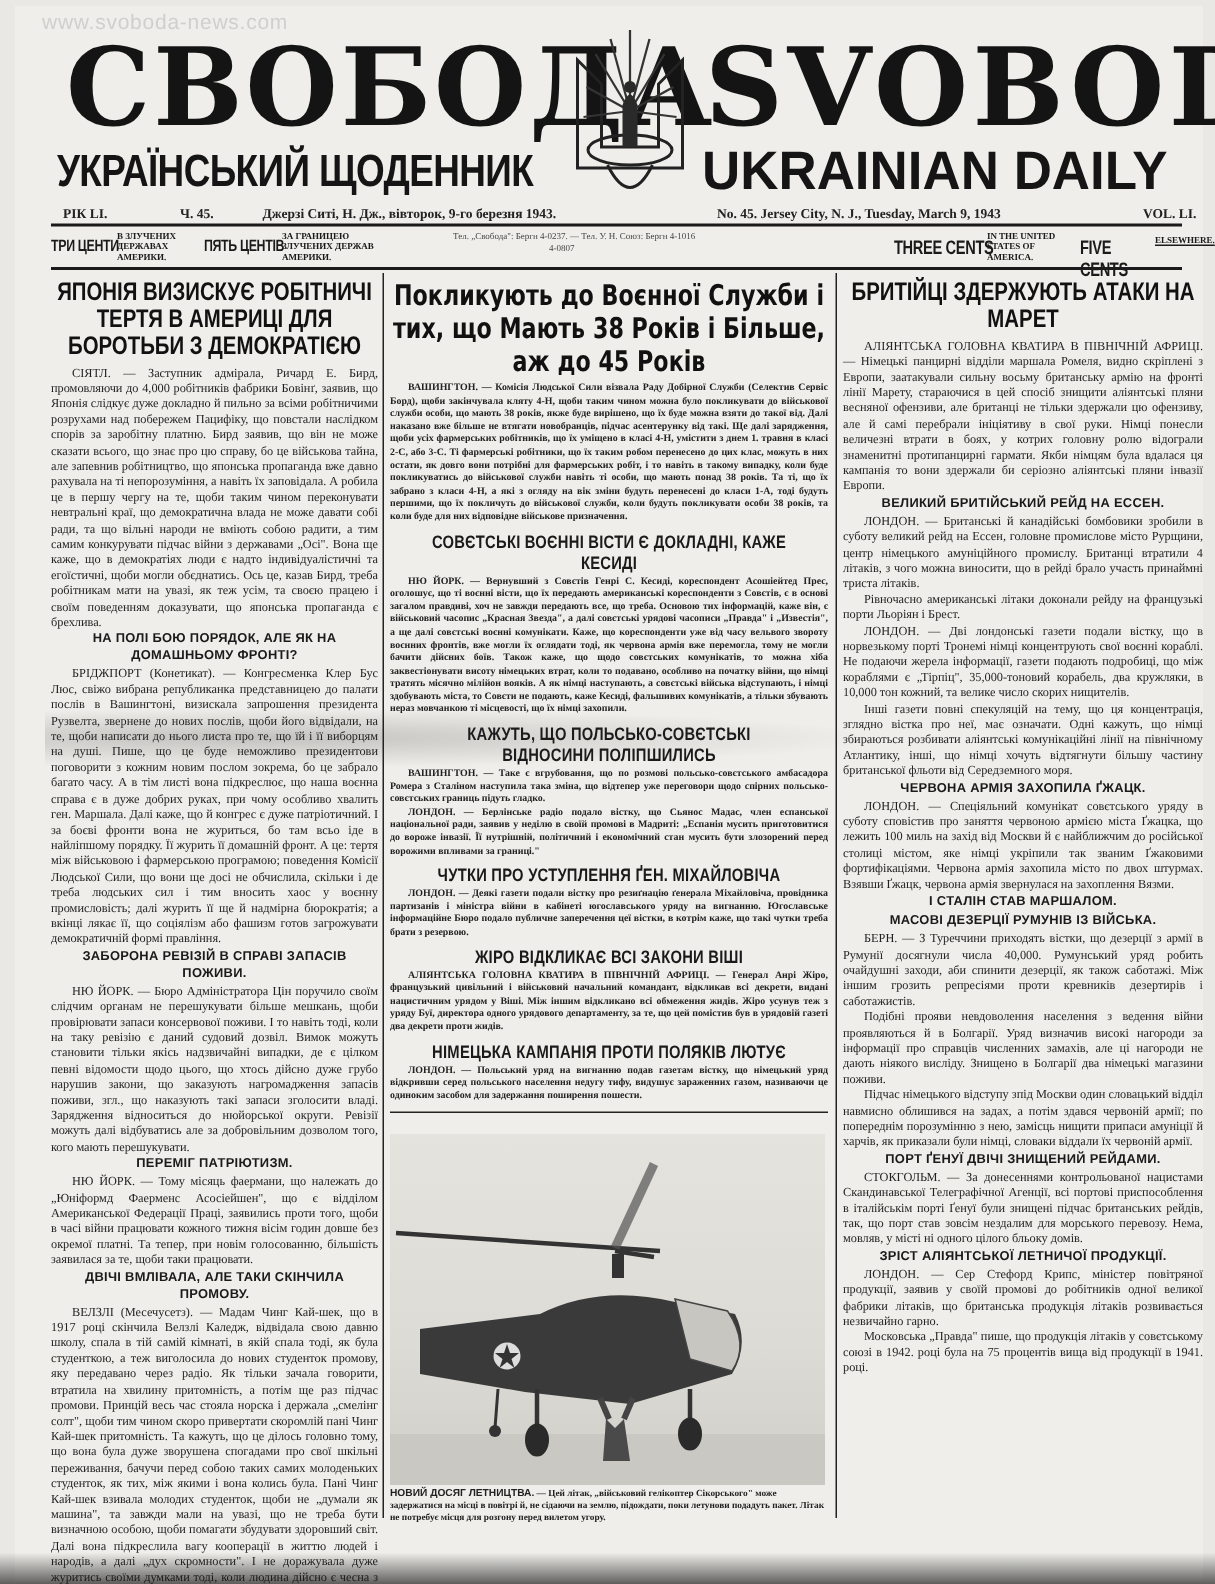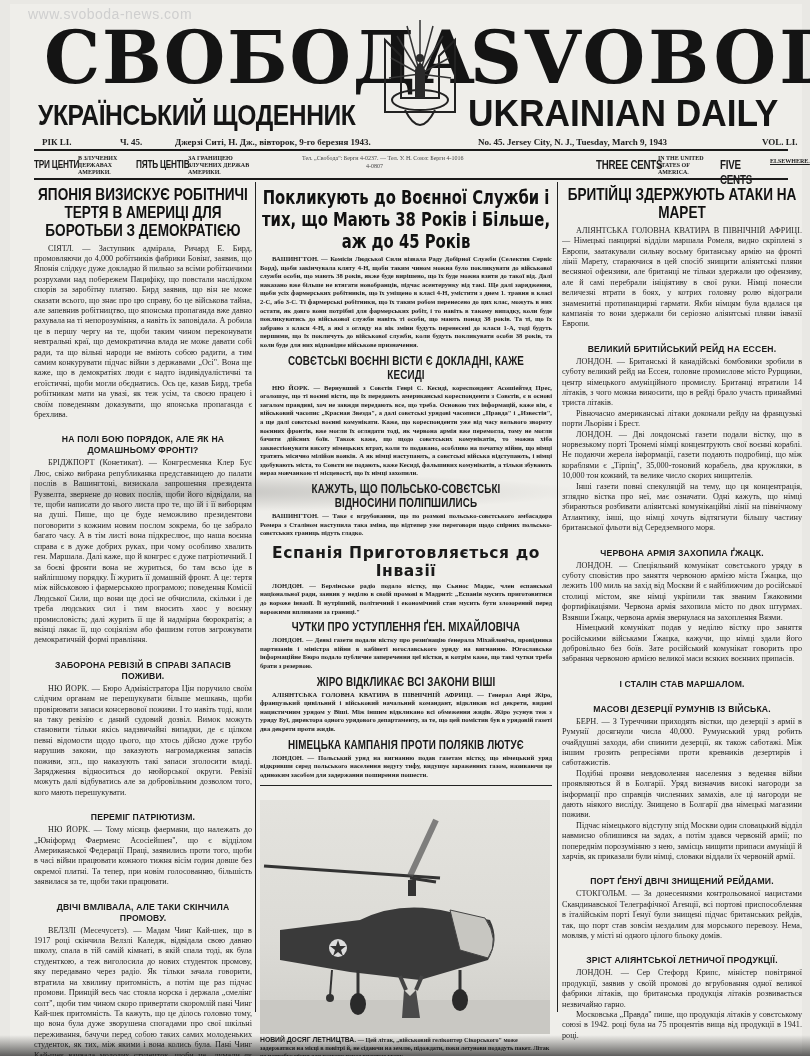--- a/index.html
+++ b/index.html
@@ -56,21 +56,21 @@
   }
   .body-text {
     font-size: 8.2px; line-height: 10.4px; text-align: justify; color: #1f1f1f;
     text-indent: 14px;
   }
   .body-small {
     font-size: 6.6px; line-height: 8.6px; text-align: justify; color: #222; font-weight: bold;
     text-indent: 12px;
   }
   .subhead {
-    font-size: 8.6px; font-weight: bold; text-align: center; line-height: 11px; margin: 14px 0 2px;
+    font-size: 8.6px; font-weight: bold; text-align: center; line-height: 11px; margin: 0 0 2px;
     font-family: "Liberation Sans", sans-serif; letter-spacing: 0.2px;
   }
   .mid-subhead {
     font-family: "Liberation Sans", sans-serif; font-weight: bold; text-align: center;
     font-size: 12px; line-height: 14px; margin: 4px 0 2px; letter-spacing: 0.2px;
     transform: scaleX(0.82);
   }
   .spain {
     font-family: "DejaVu Sans", sans-serif; font-weight: bold; font-size: 15.5px;
     text-align: center; margin: 6px 0 2px; letter-spacing: 0.6px;
@@ -161,21 +161,20 @@
     <p class="body-text">ВЕЛЗЛІ (Месечусетз). — Мадам Чинг Кай-шек, що в 1917 році скінчила Велзлі Каледж, відвідала свою давню школу, спала в тій самій кімнаті, в якій спала тоді, як була студенткою, а теж виголосила до нових студенток промову, яку передавано через радіо. Як тільки зачала говорити, втратила на хвилину притомність, а потім ще раз підчас промови. Принцій весь час стояла норска і держала „смелінг солт", щоби тим чином скоро привертати скоромлій пані Чинг Кай-шек притомність. Та кажуть, що це ділось головно тому, що вона була дуже зворушена спогадами про свої шкільні переживання, бачучи перед собою таких самих молоденьких студенток, як тих, між якими і вона колись була. Пані Чинг Кай-шек взивала молодих студенток, щоби не „думали як машина", та завжди мали на увазі, що не треба бути визначною особою, щоби помагати збудувати здоровший світ. Далі вона підкреслила вагу кооперації в життю людей і народів, а далі „дух скромности". І не доражувала дуже журитись своїми думками тоді, коли людина дійсно є чесна з самим собою.</p>
   </div>
 
   <div class="col col-mid">
     <div class="h-cond" style="font-size:19px; font-family:'DejaVu Sans', sans-serif; transform:scaleX(0.78); transform-origin:center; width:370px; margin-left:-39px; line-height:22px;">Покликують до Воєнної Служби і тих, що Мають 38 Років і Більше, аж до 45 Років</div>
     <p class="body-small" style="margin-top:3px;">ВАШИНГТОН. — Комісія Людської Сили візвала Раду Добірної Служби (Селектив Сервіс Борд), щоби закінчувала кляту 4-Н, щоби таким чином можна було покликувати до військової служби особи, що мають 38 років, якже буде вирішено, що їх буде можна взяти до такої від. Далі наказано вже більше не втягати новобранців, підчас асентерунку від такі. Ще далі зарядження, щоби усіх фармерських робітників, що їх уміщено в класі 4-Н, умістити з днем 1. травня в класі 2-С, або 3-С. Ті фармерські робітники, що їх таким робом перенесено до цих клас, можуть в них остати, як довго вони потрібні для фармерських робіт, і то навіть в такому випадку, коли буде покликуватись до військової служби навіть ті особи, що мають понад 38 років. Та ті, що їх забрано з класи 4-Н, а які з огляду на вік зміни будуть перенесені до класи 1-А, тоді будуть першими, що їх покличуть до військової служби, коли будуть покликувати особи 38 років, та коли буде для них відповідне військове призначення.</p>
     <div class="mid-subhead">СОВЄТСЬКІ ВОЄННІ ВІСТИ Є ДОКЛАДНІ, КАЖЕ КЕСИДІ</div>
     <p class="body-small">НЮ ЙОРК. — Вернувший з Совєтів Генрі С. Кесиді, кореспондент Асошіейтед Прес, оголошує, що ті воєнні вісти, що їх передають американські кореспонденти з Совєтів, є в основі загалом правдиві, хоч не завжди передають все, що треба. Основою тих інформацій, каже він, є військовий часопис „Красная Звезда", а далі совєтські урядові часописи „Правда" і „Известія", а ще далі совєтські воєнні комунікати. Каже, що кореспонденти уже від часу вельвого звороту воєнних фронтів, вже могли їх оглядати тоді, як червона армія вже перемогла, тому не могли бачити дійсних боїв. Також каже, що щодо совєтських комунікатів, то можна хіба заквестіонувати висоту німецьких втрат, коли то подавано, особливо на початку війни, що німці тратять місячно мілійон вояків. А як німці наступають, а совєтські війська відступають, і німці здобувають міста, то Совєти не подають, каже Кесиді, фальшивих комунікатів, а тільки збувають нераз мовчанкою ті місцевості, що їх німці захопили.</p>
     <div class="mid-subhead">КАЖУТЬ, ЩО ПОЛЬСЬКО-СОВЄТСЬКІ ВІДНОСИНИ ПОЛІПШИЛИСЬ</div>
     <p class="body-small">ВАШИНГТОН. — Таке є вгрубовання, що по розмові польсько-совєтського амбасадора Ромера з Сталіном наступила така зміна, що відтепер уже переговори щодо спірних польсько-совєтських границь підуть гладко.</p>
-    <div class="spain">Еспанія Приготовляється до Інвазії</div>
     <p class="body-small">ЛОНДОН. — Берлінське радіо подало вістку, що Сьянос Мадас, член еспанської національної ради, заявив у неділю в своїй промові в Мадриті: „Еспанія мусить приготовитися до вороже інвазії. Її нутрішній, політичний і економічний стан мусить бути злозорений перед ворожими впливами за границі."</p>
     <div class="mid-subhead">ЧУТКИ ПРО УСТУПЛЕННЯ ҐЕН. МІХАЙЛОВІЧА</div>
     <p class="body-small">ЛОНДОН. — Деякі газети подали вістку про резиґнацію ґенерала Міхайловіча, провідника партизанів і міністра війни в кабінеті югославського уряду на вигнанню. Югославське інформаційне Бюро подало публичне заперечення цеї вістки, в котрім каже, що такі чутки треба брати з резервою.</p>
     <div class="mid-subhead">ЖІРО ВІДКЛИКАЄ ВСІ ЗАКОНИ ВІШІ</div>
     <p class="body-small">АЛІЯНТСЬКА ГОЛОВНА КВАТИРА В ПІВНІЧНІЙ АФРИЦІ. — Генерал Анрі Жіро, французький цивільний і військовий начальний командант, відкликав всі декрети, видані нацистичним урядом у Віші. Між іншим відкликано всі обмеження жидів. Жіро усунув теж з уряду Буї, директора одного урядового департаменту, за те, що цей помістив був в урядовій газеті два декрети проти жидів.</p>
     <div class="mid-subhead">НІМЕЦЬКА КАМПАНІЯ ПРОТИ ПОЛЯКІВ ЛЮТУЄ</div>
     <p class="body-small">ЛОНДОН. — Польський уряд на вигнанню подав газетам вістку, що німецький уряд відкривши серед польського населення недугу тифу, виду­шує зараженних газом, називаючи це одиноким засобом для задержання поширення пошести.</p>
     <div class="hline" style="position:relative; margin-top:6px; width:292px;"></div>
 
     <div class="photo">
@@ -203,34 +202,33 @@
     <div class="caption">
       <b>НОВИЙ ДОСЯГ ЛЕТНИЦТВА.</b>
       <span>— Цей літак, „військовий гелікоптер Сікорського" може задержатися на місці в повітрі й, не сідаючи на землю, підождати, поки летунови подадуть пакет. Літак не потребує місця для розгону перед вилетом угору.</span>
     </div>
   </div>
 
   <div class="col col-right">
     <div class="h-cond" style="font-size:17px; transform:scaleX(0.8); transform-origin:center; width:290px; margin-left:-25px;">БРИТІЙЦІ ЗДЕРЖУЮТЬ АТАКИ НА МАРЕТ</div>
     <p class="body-text" style="margin-top:4px;">АЛІЯНТСЬКА ГОЛОВНА КВАТИРА В ПІВНІЧНІЙ АФРИЦІ. — Німецькі панцирні відділи маршала Ромеля, видно скріплені з Европи, заатакували сильну восьму британську армію на фронті лінії Марету, стараючися в цей спосіб знищити аліянтські пляни весняної офензиви, але британці не тільки здержали цю офензиву, але й самі перебрали ініціятиву в свої руки. Німці понесли величезні втрати в боях, у котрих головну ролю відограли знаменитні протипанцирні гармати. Якби німцям була вдалася ця кампанія то вони здержали би серіозно аліянтські пляни інвазії Европи.</p>
     <div class="subhead">ВЕЛИКИЙ БРИТІЙСЬКИЙ РЕЙД НА ЕССЕН.</div>
-    <p class="body-text">ЛОНДОН. — Британські й канадійські бомбовики зробили в суботу великий рейд на Ессен, головне промислове місто Рурщини, центр німецького амуніційного промислу. Британці втратили 14 літаків, з чого можна виносити, що в рейді брало участь принаймні триста літаків.</p>
+    <p class="body-text">ЛОНДОН. — Британські й канадійські бомбовики зробили в суботу великий рейд на Ессен, головне промислове місто Рурщини, центр німецького амуніційного промислу. Британці втратили 4 літаків, з чого можна виносити, що в рейді брало участь принаймні триста літаків.</p>
     <p class="body-text">Рівночасно американські літаки доконали рейду на французькі порти Льоріян і Брест.</p>
     <p class="body-text">ЛОНДОН. — Дві лондонські газети подали вістку, що в норвезькому порті Тронемі німці концентрують свої воєнні кораблі. Не подаючи жерела інформації, газети подають подробиці, що між кораблями є „Тірпіц", 35,000-тоновий корабель, два кружляки, в 10,000 тон кожний, та велике число скорих нищителів.</p>
     <p class="body-text">Інші газети повні спекуляцій на тему, що ця концентрація, зглядно вістка про неї, має означати. Одні кажуть, що німці збираються розбивати аліянтські комунікаційні лінії на північному Атлантику, інші, що німці хочуть відтягнути більшу частину британської фльоти від Середземного моря.</p>
     <div class="subhead">ЧЕРВОНА АРМІЯ ЗАХОПИЛА ҐЖАЦК.</div>
     <p class="body-text">ЛОНДОН. — Спеціяльний комунікат совєтського уряду в суботу сповістив про заняття червоною армією міста Ґжацка, що лежить 100 миль на захід від Москви й є найближчим до російської столиці містом, яке німці укріпили так званим Ґжаковими фортифікаціями. Червона армія захопила місто по двох штурмах. Взявши Ґжацк, червона армія звернулася на захоплення Вязми.</p>
-    <p class="body-text">Німецький комунікат подав у неділю вістку про заняття російськими військами Ґжацка, кажучи, що німці здали його добровільно без боїв. Зате російський комунікат говорить про забрання червоною армією великої маси всяких воєнних припасів.</p>
     <div class="subhead">І СТАЛІН СТАВ МАРШАЛОМ.</div>
     <div class="subhead">МАСОВІ ДЕЗЕРЦІЇ РУМУНІВ ІЗ ВІЙСЬКА.</div>
     <p class="body-text">БЕРН. — З Туреччини приходять вістки, що дезерції з армії в Румунії досягнули числа 40,000. Румунський уряд робить очайдушні заходи, аби спинити дезерції, як також саботажі. Між іншим грозить репресіями проти кревників дезертирів і саботажистів.</p>
     <p class="body-text">Подібні прояви невдоволення населення з ведення війни проявляються й в Болгарії. Уряд визначив високі нагороди за інформації про справців численних замахів, але ці нагороди не дають ніякого висліду. Знищено в Болгарії два німецькі магазини поживи.</p>
     <p class="body-text">Підчас німецького відступу зпід Москви один словацький відділ навмисно облишився на задах, а потім здався червоній армії; по попереднім порозумінню з нею, замісць нищити припаси амуніції й харчів, як приказали були німці, словаки віддали їх червоній армії.</p>
     <div class="subhead">ПОРТ ҐЕНУЇ ДВІЧІ ЗНИЩЕНИЙ РЕЙДАМИ.</div>
     <p class="body-text">СТОКГОЛЬМ. — За донесеннями контрольованої нацистами Скандинавської Телеграфічної Агенції, всі портові приспособлення в італійськім порті Ґенуї були знищені підчас британських рейдів, так, що порт став зовсім нездалим для морського перевозу. Нема, мовляв, у місті ні одного цілого бльоку домів.</p>
     <div class="subhead">ЗРІСТ АЛІЯНТСЬКОЇ ЛЕТНИЧОЇ ПРОДУКЦІЇ.</div>
-    <p class="body-text">ЛОНДОН. — Сер Стефорд Крипс, міністер повітряної продукції, заявив у своїй промові до вгрубовання одної великої фабрики літаків, що британська продукція літаків розвивається незвичайно гарно.</p>
+    <p class="body-text">ЛОНДОН. — Сер Стефорд Крипс, міністер повітряної продукції, заявив у своїй промові до робітників одної великої фабрики літаків, що британська продукція літаків розвивається незвичайно гарно.</p>
     <p class="body-text">Московська „Правда" пише, що продукція літаків у совєтському союзі в 1942. році була на 75 процентів вища від продукції в 1941. році.</p>
   </div>
 
   <div class="fold-smudge"></div>
 </div>
 <div class="shadow-band"></div>
 
 </body></html>

